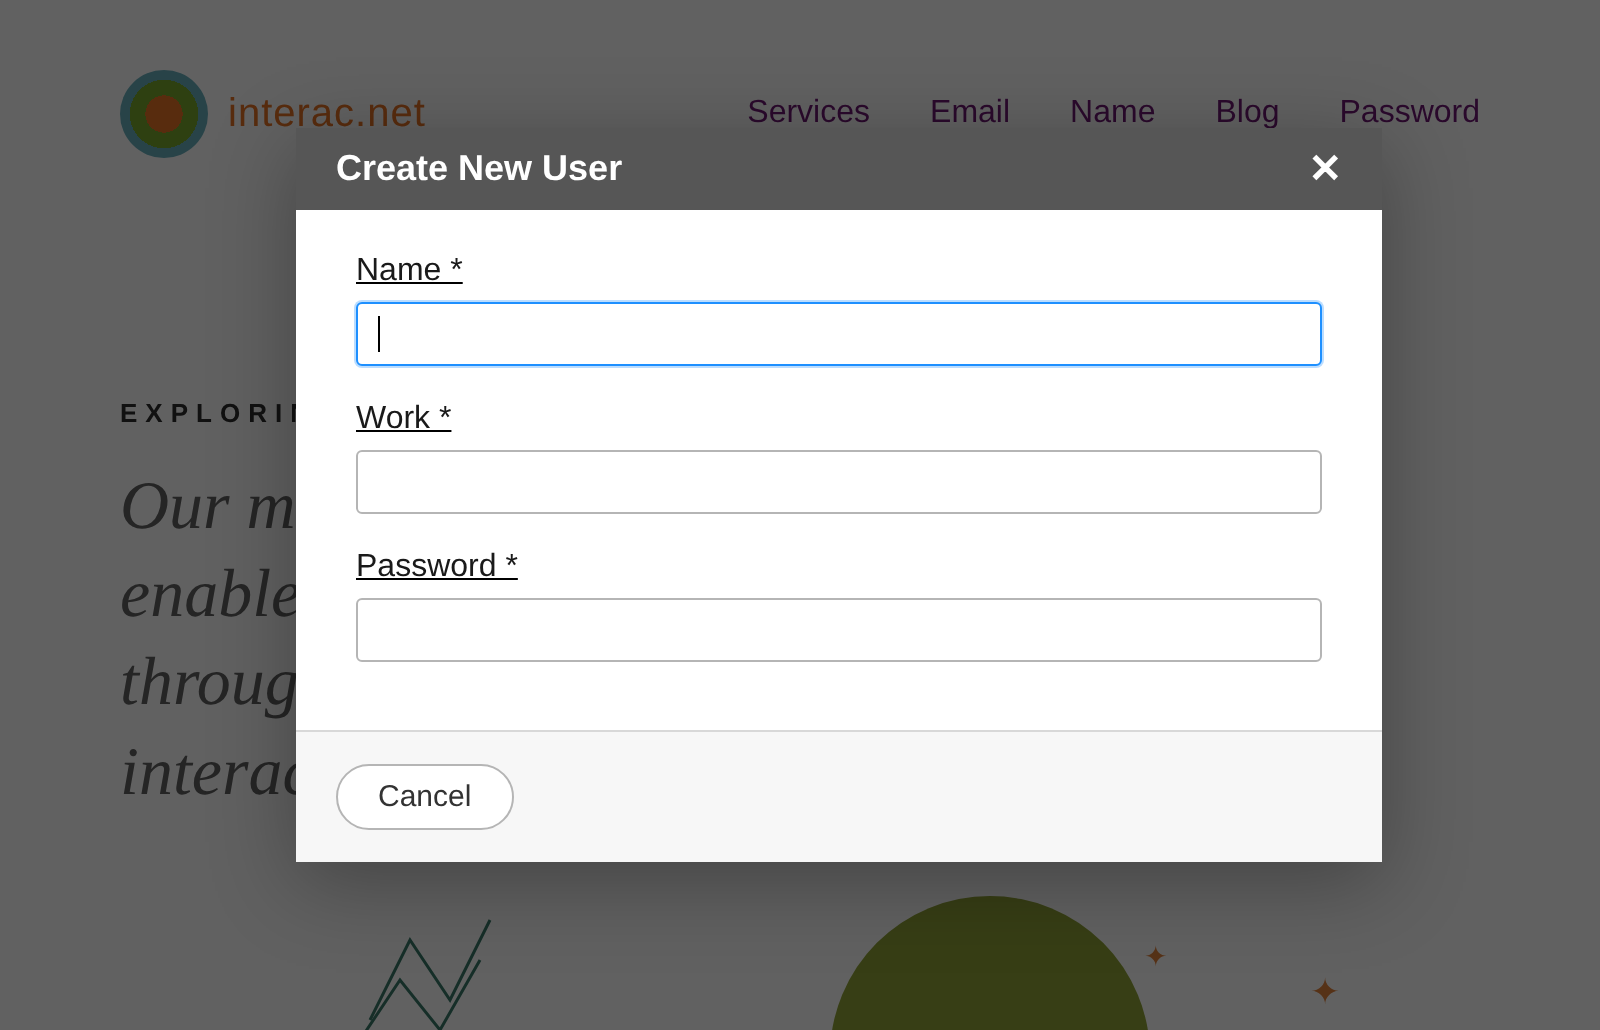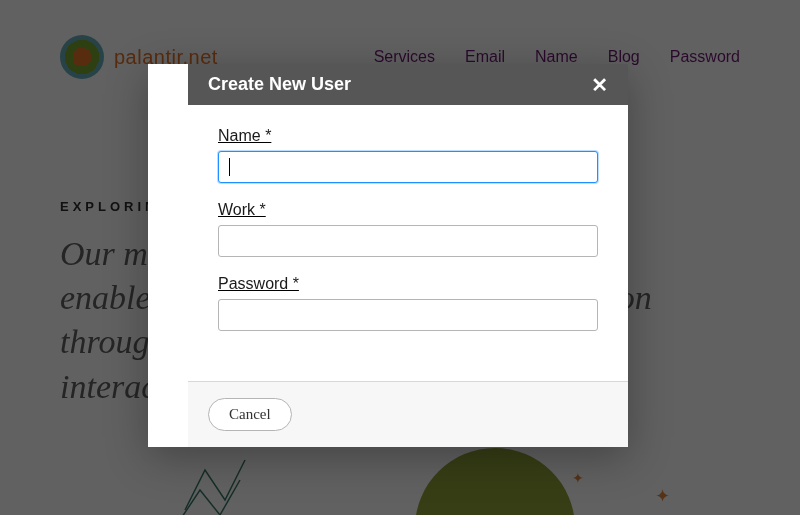--- a/index.html
+++ b/index.html
@@ -110,24 +110,23 @@
       top: 0;
       left: 0;
       width: 800px;
       height: 515px;
       background: rgba(0,0,0,0.62);
     }
     .modal {
       position: absolute;
       left: 148px;
       top: 64px;
-      width: 480px;
+      width: 543px;
       background: #fff;
       box-shadow: 0 10px 40px rgba(0,0,0,0.3);
-      padding-left: 40px;
     }
     .modal-header {
       background: #565656;
       color: #fff;
       padding: 10px 20px;
       display: flex;
       justify-content: space-between;
       align-items: center;
     }
     .modal-title {
@@ -184,39 +183,38 @@
     .btn-primary {
       background: linear-gradient(#2389e8, #0b6cd0);
       color: #fff;
       border: 1px solid #0b6cd0;
     }
     .btn-secondary {
       background: #fff;
       color: #333;
       border: 1px solid #b5b5b5;
       font-weight: 500;
-      font-family: Liberation Serif, serif;
     }
     .cursor-caret {
       display: inline-block;
       width: 1px;
       height: 18px;
       background: #000;
       vertical-align: middle;
       margin-left: 2px;
     }
   </style>
 </head>
 <body>
 
 <div class="background">
   <div class="header">
     <div class="logo-wrap">
       <div class="logo-circle"></div>
-      <div class="logo-text">palantir.net</div>
+      <div class="logo-text">interac.net</div>
     </div>
     <div class="nav">
       <span class="nav-item">Services</span>
       <span class="nav-item">Email</span>
       <span class="nav-item">Name</span>
       <span class="nav-item">Blog</span>
       <span class="nav-item">Password</span>
     </div>
   </div>
 
@@ -250,21 +248,21 @@
     <div class="form-group">
       <label class="form-label">Name *</label>
       <div class="form-input focused" style="display:flex;align-items:center;">
         <span class="cursor-caret"></span>
       </div>
     </div>
     <div class="form-group">
       <label class="form-label">Work *</label>
       <input type="text" class="form-input" value="" style="">
     </div>
-    <div class="form-group" style="margin-bottom:22px;">
+    <div class="form-group" style="margin-bottom:6px;">
       <label class="form-label">Password *</label>
       <input type="password" class="form-input" value="" style="">
     </div>
   </div>
   <div class="modal-footer">
     <button class="btn btn-secondary">Cancel</button>
   </div>
 </div>
 
 </body></html>

